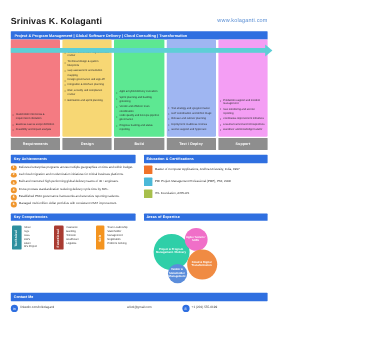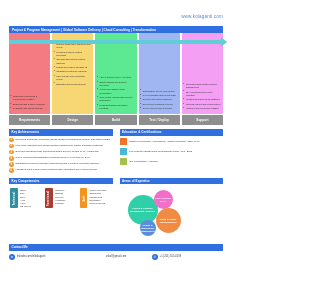--- a/index.html
+++ b/index.html
@@ -128,20 +128,21 @@
     color: #fff; font-size: 3px; flex: 0 0 auto;
   }
   .foot-txt { font-size: 2.6px; color: #444; }
 </style>
 </head>
 <body>
 
 <div id="page">
 
   <div class="header">
+    <div class="hdr-name">Srinivas K. Kolaganti</div>
     <div class="hdr-site">www.kolaganti.com</div>
     <div class="hdr-band">
       <div class="hdr-band-txt">Project &amp; Program Management | Global Software Delivery | Cloud Consulting | Transformation</div>
     </div>
   </div>
 
   <div class="process">
     <div class="arrow-bar"></div>
     <div class="arrow-head"></div>
     <div class="cols" id="process-cols">

